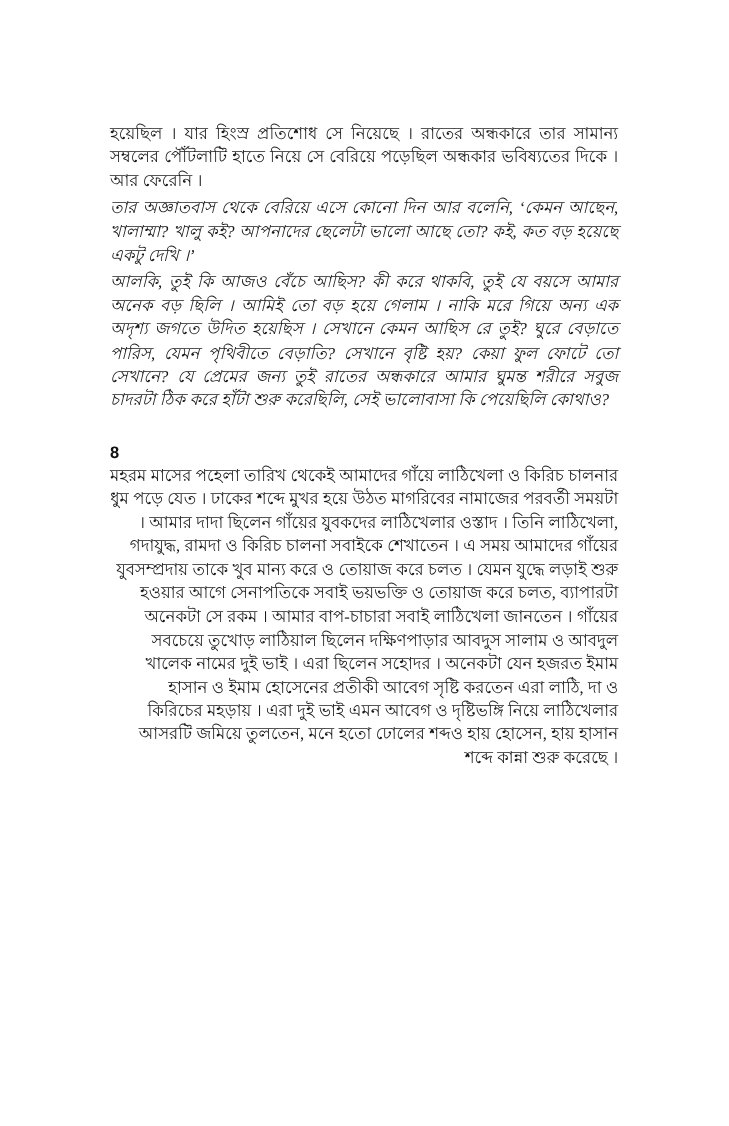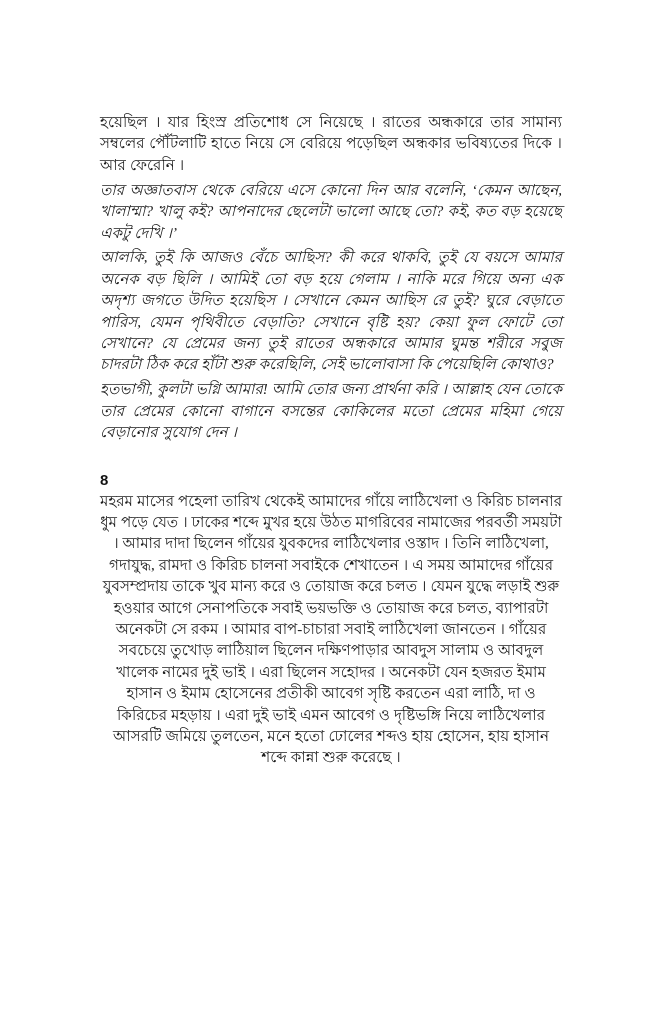--- a/index.html
+++ b/index.html
@@ -36,21 +36,21 @@
     font-family: "Liberation Serif", "DejaVu Serif", serif;
     letter-spacing: 0px;
     word-spacing: 0.2px;
     text-indent: 0;
   }
   .para + .para {
     margin-top: 3.5px;
     font-style: italic;
   }
   .para:last-child {
-    text-align: center;
+    text-align: right;
   }
   .section-gap {
     height: 26px;
   }
   .section-number {
     font-size: 15px;
     line-height: 20px;
     font-weight: bold;
     color: #111111;
     font-family: "Liberation Sans", "DejaVu Sans", sans-serif;
@@ -77,21 +77,20 @@
 </head>
 <body>
 
 <div class="page">
 
   <div class="text-block">
 
     <p class="para">হয়েছিল । যার হিংস্র প্রতিশোধ সে নিয়েছে । রাতের অন্ধকারে তার সামান্য সম্বলের পৌঁটলাটি হাতে নিয়ে সে বেরিয়ে পড়েছিল অন্ধকার ভবিষ্যতের দিকে । আর ফেরেনি ।</p>
     <p class="para">তার অজ্ঞাতবাস থেকে বেরিয়ে এসে কোনো দিন আর বলেনি, ‘কেমন আছেন, খালাম্মা? খালু কই? আপনাদের ছেলেটা ভালো আছে তো? কই, কত বড় হয়েছে একটু দেখি ।’</p>
     <p class="para">আলকি, তুই কি আজও বেঁচে আছিস? কী করে থাকবি, তুই যে বয়সে আমার অনেক বড় ছিলি । আমিই তো বড় হয়ে গেলাম । নাকি মরে গিয়ে অন্য এক অদৃশ্য জগতে উদিত হয়েছিস । সেখানে কেমন আছিস রে তুই? ঘুরে বেড়াতে পারিস, যেমন পৃথিবীতে বেড়াতি? সেখানে বৃষ্টি হয়? কেয়া ফুল ফোটে তো সেখানে? যে প্রেমের জন্য তুই রাতের অন্ধকারে আমার ঘুমন্ত শরীরে সবুজ চাদরটা ঠিক করে হাঁটা শুরু করেছিলি, সেই ভালোবাসা কি পেয়েছিলি কোথাও?</p>
-    <p class="para">হতভাগী, কুলটা ভগ্নি আমার! আমি তোর জন্য প্রার্থনা করি । আল্লাহ যেন তোকে তার প্রেমের কোনো বাগানে বসন্তের কোকিলের মতো প্রেমের মহিমা গেয়ে বেড়ানোর সুযোগ দেন ।</p>
 
     <div class="section-gap"></div>
 
     <p class="section-number">8</p>
 
     <p class="para">মহরম মাসের পহেলা তারিখ থেকেই আমাদের গাঁয়ে লাঠিখেলা ও কিরিচ চালনার ধুম পড়ে যেত । ঢাকের শব্দে মুখর হয়ে উঠত মাগরিবের নামাজের পরবর্তী সময়টা । আমার দাদা ছিলেন গাঁয়ের যুবকদের লাঠিখেলার ওস্তাদ । তিনি লাঠিখেলা, গদাযুদ্ধ, রামদা ও কিরিচ চালনা সবাইকে শেখাতেন । এ সময় আমাদের গাঁয়ের যুবসম্প্রদায় তাকে খুব মান্য করে ও তোয়াজ করে চলত । যেমন যুদ্ধে লড়াই শুরু হওয়ার আগে সেনাপতিকে সবাই ভয়ভক্তি ও তোয়াজ করে চলত, ব্যাপারটা অনেকটা সে রকম । আমার বাপ-চাচারা সবাই লাঠিখেলা জানতেন । গাঁয়ের সবচেয়ে তুখোড় লাঠিয়াল ছিলেন দক্ষিণপাড়ার আবদুস সালাম ও আবদুল খালেক নামের দুই ভাই । এরা ছিলেন সহোদর । অনেকটা যেন হজরত ইমাম হাসান ও ইমাম হোসেনের প্রতীকী আবেগ সৃষ্টি করতেন এরা লাঠি, দা ও কিরিচের মহড়ায় । এরা দুই ভাই এমন আবেগ ও দৃষ্টিভঙ্গি নিয়ে লাঠিখেলার আসরটি জমিয়ে তুলতেন, মনে হতো ঢোলের শব্দও হায় হোসেন, হায় হাসান শব্দে কান্না শুরু করেছে ।</p>
 
   </div>
 
   <div class="footer">

